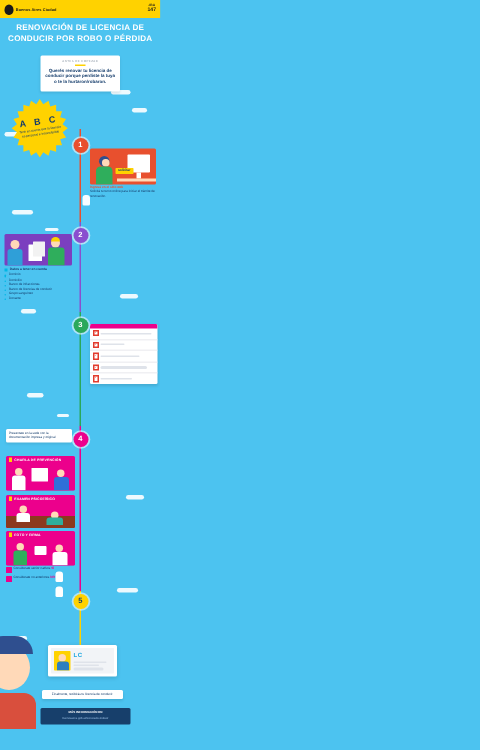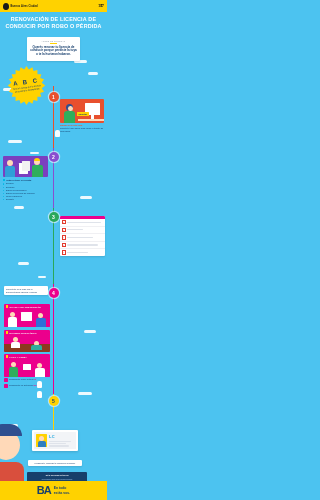--- a/index.html
+++ b/index.html
@@ -339,21 +339,14 @@
     </div>
   </div>
 
   <div class="finalcap">Finalmente, recibirás tu licencia de conducir.</div>
 
   <div class="navyblock">
     <div class="navytxt">MÁS INFORMACIÓN EN</div>
     <div class="navysub">buenosaires.gob.ar/licenciadeconducir</div>
   </div>
 
-  <div class="footer">
-    <div class="ba">BA</div>
-    <div class="foottxt">
-      <div>En todo</div>
-      <div>estás vos.</div>
-    </div>
-  </div>
 
 </div>
 
 </body></html>

